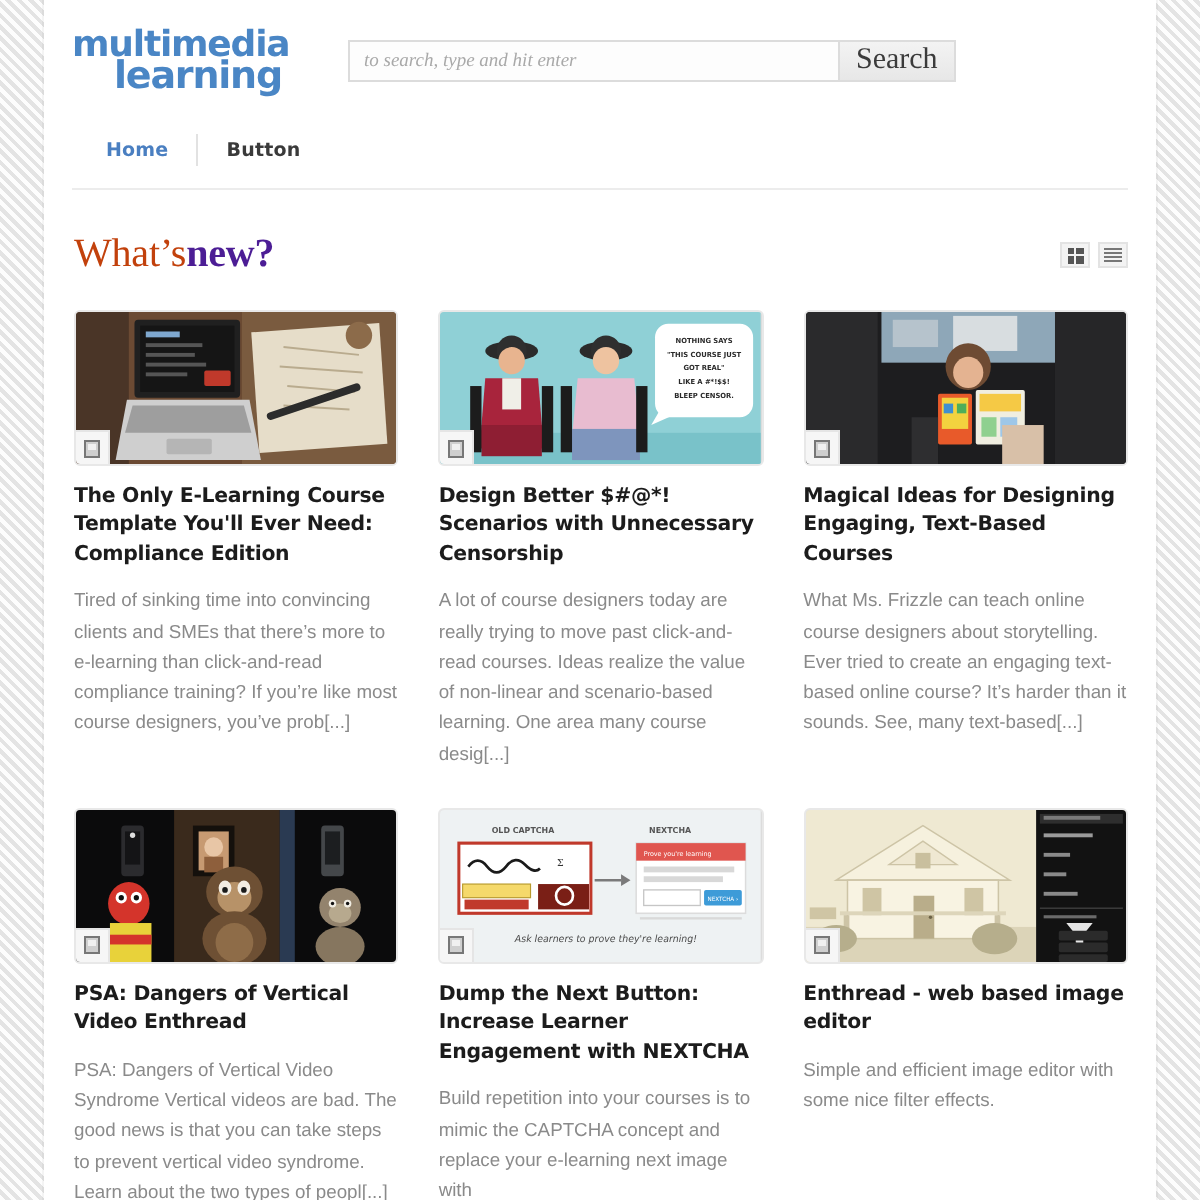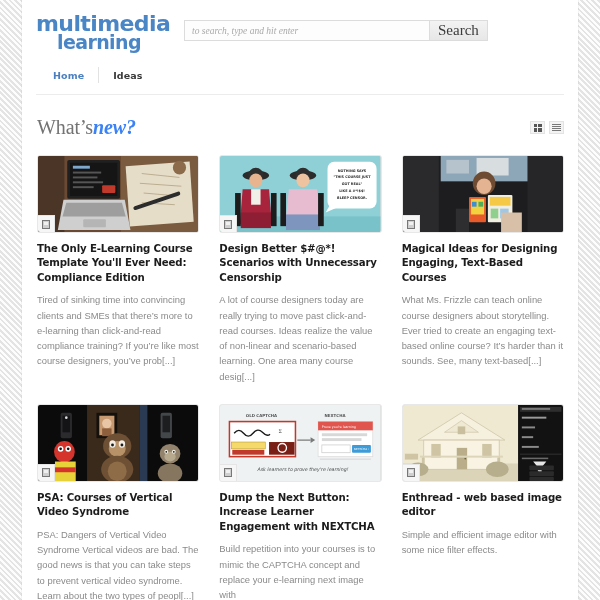--- a/index.html
+++ b/index.html
@@ -47,33 +47,32 @@
 
   .logo {
     width: 138px;
     flex: 0 0 138px;
     line-height: 0.86;
     padding-top: 1px;
   }
   .logo-line {
     font-family: "DejaVu Sans", sans-serif;
     font-weight: bold;
-    font-size: 22px;
+    font-size: 18px;
     letter-spacing: -0.6px;
     color: #4a86c5;
     display: block;
   }
   .logo-line.l2 {
     padding-left: 21px;
     font-size: 19px;
   }
 
   .searchwrap {
     display: flex;
-    margin-left: 10px;
     margin-top: 6px;
     height: 21px;
   }
   .search-input {
     width: 245px;
     height: 21px;
     border: 1px solid #dcdcdc;
     border-right: none;
     background: #fdfdfd;
     font-family: "Liberation Serif", serif;
@@ -136,27 +135,26 @@
     justify-content: space-between;
     padding: 21px 0 16px 1px;
   }
   .section-title {
     font-family: "Liberation Serif", serif;
     font-size: 20px;
     color: #222;
     letter-spacing: -0.1px;
   }
   .section-title .accent {
-    color: #737373;
+    color: #c2410c;
     font-weight: normal;
   }
   .section-title .strong {
     font-weight: bold;
-    color: #3b82f6;
-    font-style: italic;
+    color: #4c1d95;
   }
 
   .view-toggles { display: flex; gap: 4px; }
   .vt {
     width: 15px; height: 13px;
     background: #f3f3f3;
     border: 1px solid #e3e3e3;
     display: flex; align-items: center; justify-content: center;
     cursor: pointer;
   }
@@ -250,21 +248,21 @@
 
       <div class="searchwrap">
         <input class="search-input" type="text" placeholder="to search, type and hit enter" style="">
         <button class="search-btn">Search</button>
       </div>
     </div>
 
     <div class="nav">
       <a href="#" class="active">Home</a>
       <span class="divider"></span>
-      <a href="#">Ideas</a>
+      <a href="#">Button</a>
     </div>
   </div>
 
   <div class="hrule"></div>
 
   <div class="inner">
 
     <div class="section-head">
       <div class="section-title">
         <span class="accent">What’s</span><span class="strong">new?</span>
@@ -432,21 +430,21 @@
             <circle cx="136" cy="48" r="2" fill="#f0ece2"></circle>
               <circle cx="136" cy="48" r="0.9" fill="#111"></circle>
             <circle cx="144" cy="48" r="2" fill="#f0ece2"></circle>
               <circle cx="144" cy="48" r="0.9" fill="#111"></circle>
             <ellipse cx="140" cy="70" rx="13" ry="10" fill="#86765f"></ellipse>
           </svg>
           <div class="fmt-badge">
               <span class="bi"></span>
             </div>
         </div>
-        <div class="card-title">PSA: Courses of Vertical Video Syndrome</div>
+        <div class="card-title">PSA: Dangers of Vertical Video Enthread</div>
         <div class="card-excerpt">PSA: Dangers of Vertical Video Syndrome Vertical videos are bad. The good news is that you can take steps to prevent vertical video syndrome. Learn about the two types of peopl[...]</div>
       </div>
 
       <div class="card">
         <div class="thumb">
           <svg viewBox="0 0 170 78" preserveAspectRatio="none">
             <rect x="0" y="0" width="170" height="78" fill="#eef2f3"></rect>
             <text x="44" y="12" font-family="DejaVu Sans" font-size="4.2" font-weight="bold" fill="#555" text-anchor="middle">OLD CAPTCHA</text>
             <text x="122" y="12" font-family="DejaVu Sans" font-size="4.2" font-weight="bold" fill="#555" text-anchor="middle">NEXTCHA</text>
 

